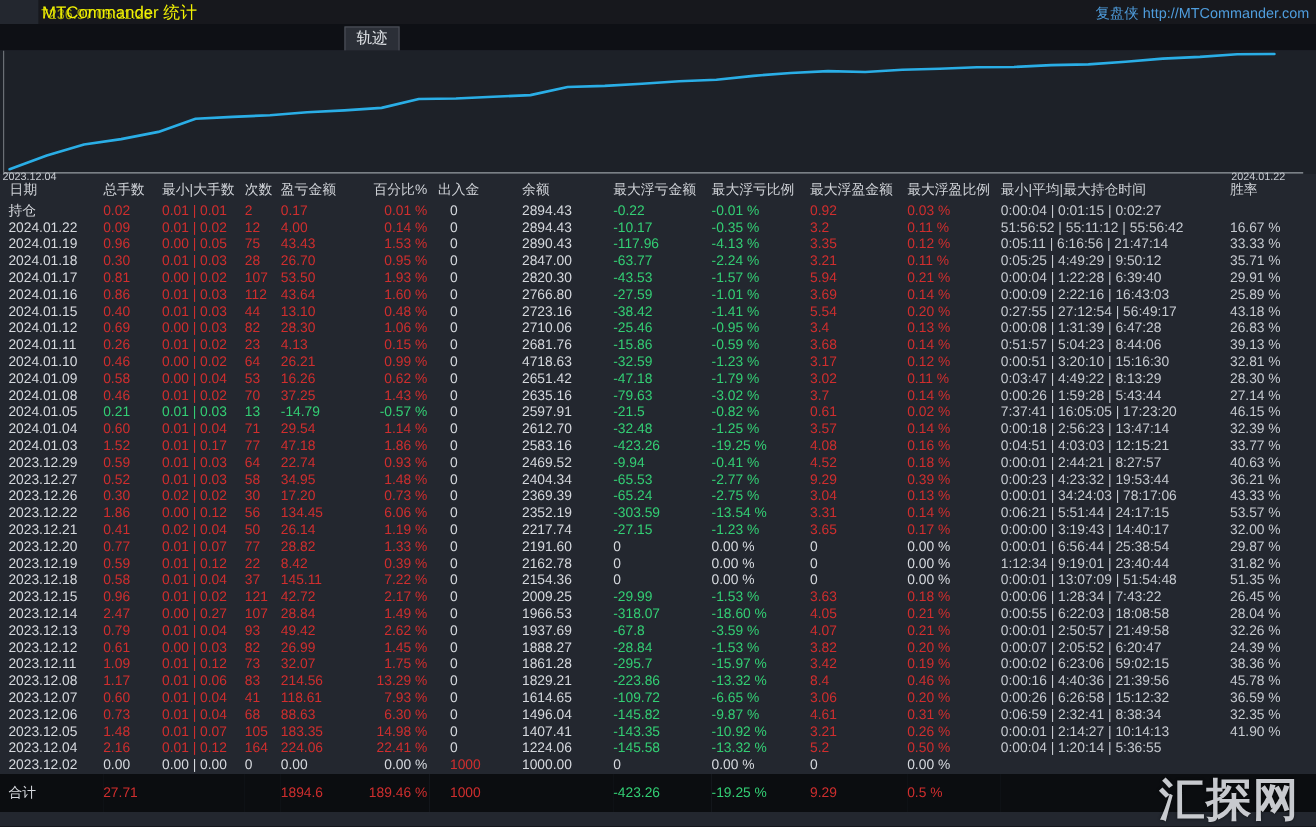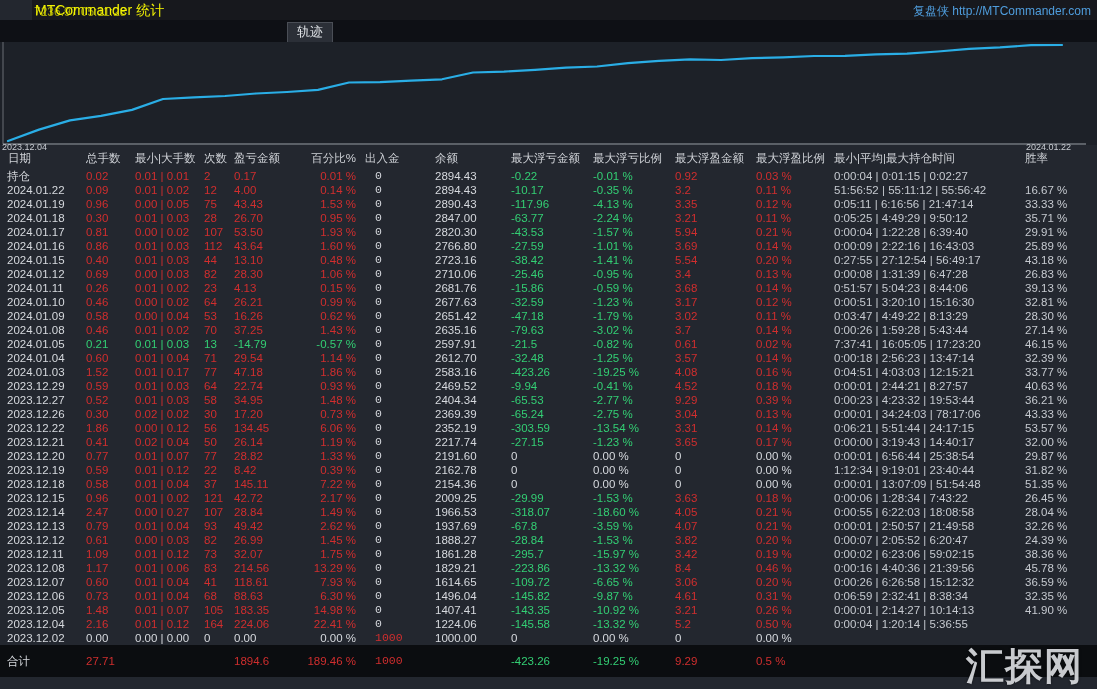--- a/index.html
+++ b/index.html
@@ -32,21 +32,21 @@
 
   
   table{border-collapse:collapse;table-layout:fixed;width:1097px;font-size:11.5px;}
   th{font-weight:400;color:#cfd2d7;text-align:left;height:24px;vertical-align:bottom;padding:0 0 3px 0;white-space:nowrap;overflow:hidden;}
   td{height:14px;line-height:14px;padding:0;white-space:nowrap;overflow:hidden;text-align:left;}
   tr{height:14px;}
   
   .c0{padding-left:7px;}
   th.c0{padding-left:8px;}
   .c5{text-align:right;padding-right:2px;}
-  .c6{padding-left:17px;font-family:Liberation Mono, monospace;}
+  .c6{padding-left:17px;}
   th.c6{padding-left:7px;}
   tr.total-row{background:var(--totalbg);height:32px;}
   tr.total-row td{height:16px;}
   .r{color:var(--red);} .g{color:var(--green);} .w{color:var(--white);} .dim{color:var(--dim);}
 
   
   .watermark{position:absolute;left:966px;top:641px;font-size:38px;font-weight:700;color:#d7d9dd;letter-spacing:1px;opacity:.93;text-shadow:0 0 3px rgba(0,0,0,.55);z-index:5;}
 </style>
 </head>
 <body>
@@ -254,21 +254,21 @@
           <td class="c13 dim">39.13 %</td>
         </tr>
         <tr>
           <td class="c0 w">2024.01.10</td>
           <td class="c1 r">0.46</td>
           <td class="c2 r">0.00 | 0.02</td>
           <td class="c3 r">64</td>
           <td class="c4 r">26.21</td>
           <td class="c5 r">0.99 %</td>
           <td class="c6 w">0</td>
-          <td class="c7 w">2677.63</td>
+          <td class="c7 w">4718.63</td>
           <td class="c8 g">-32.59</td>
           <td class="c9 g">-1.23 %</td>
           <td class="c10 r">3.17</td>
           <td class="c11 r">0.12 %</td>
           <td class="c12 dim">0:00:51 | 3:20:10 | 15:16:30</td>
           <td class="c13 dim">32.81 %</td>
         </tr>
         <tr>
           <td class="c0 w">2024.01.09</td>
           <td class="c1 r">0.58</td>

